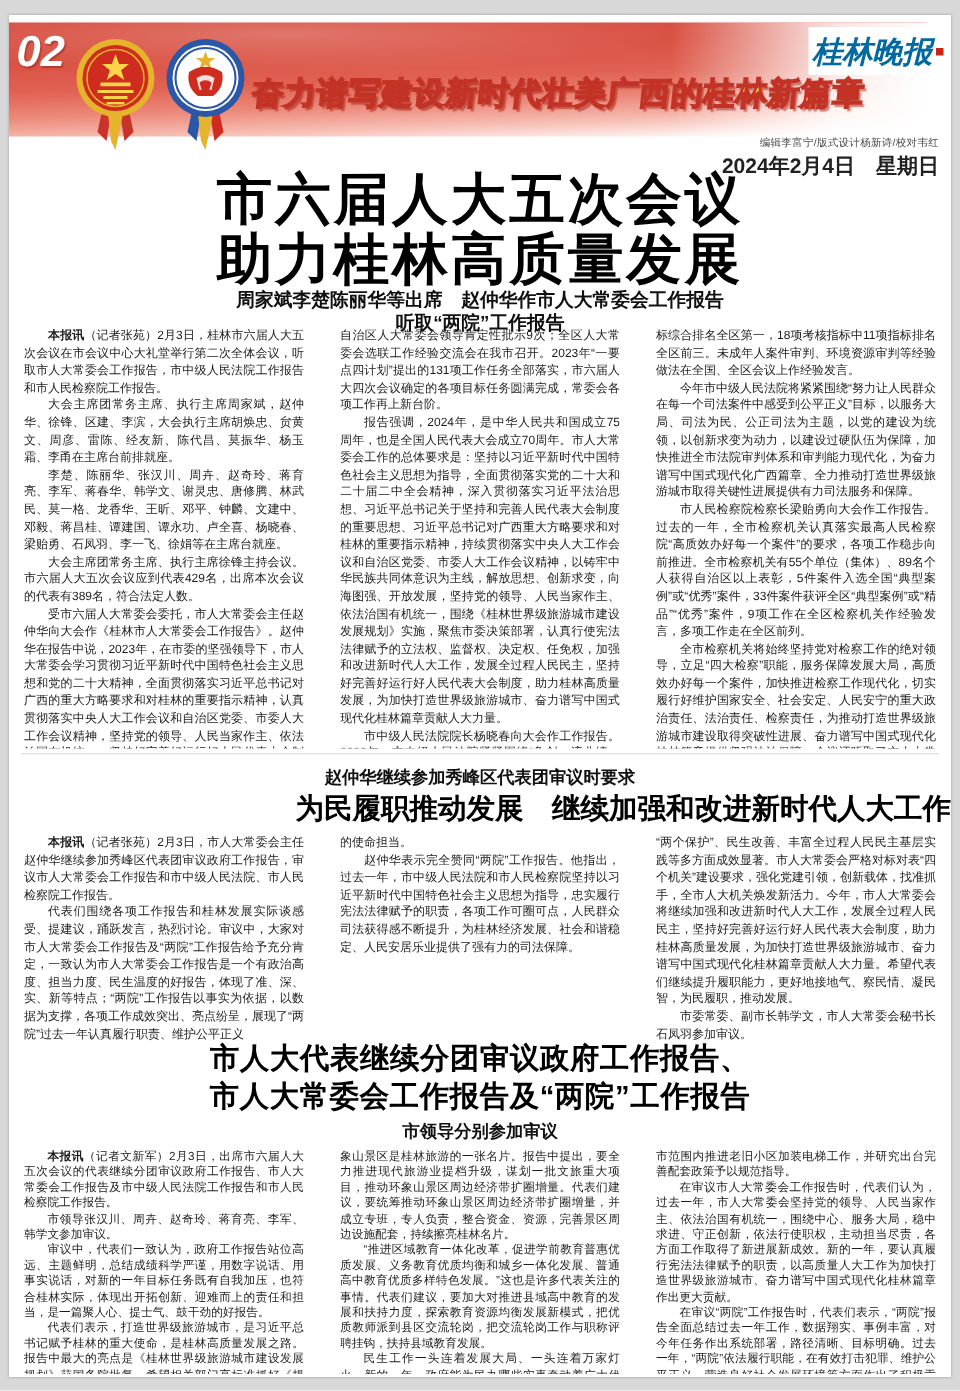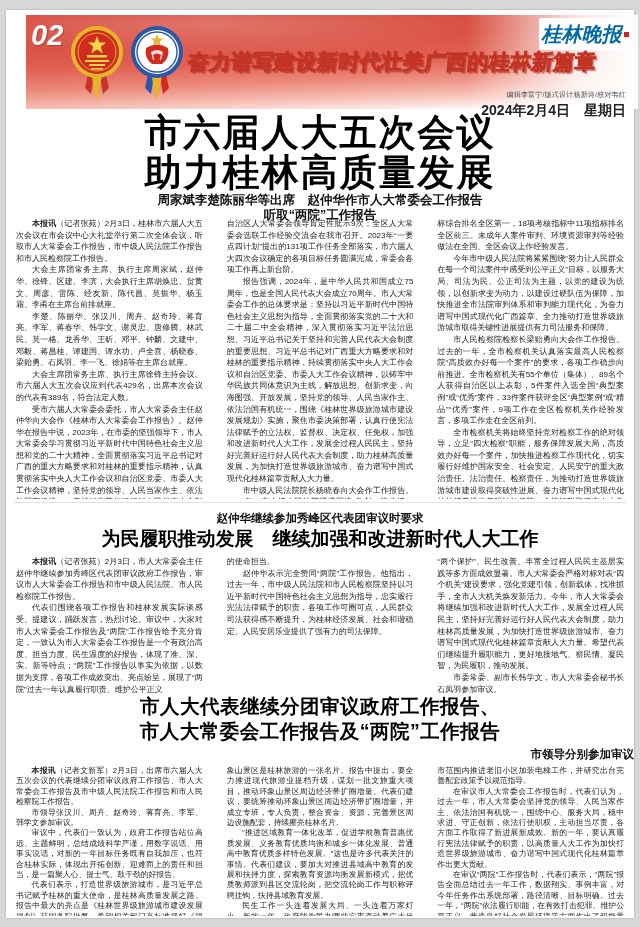--- a/index.html
+++ b/index.html
@@ -8,21 +8,21 @@
     background:#d8d8d8;
     font-family:"Liberation Sans", sans-serif;
     overflow:hidden;
   }
   .page{
     position:absolute;left:6px;top:10px;width:628px;height:908px;
     background:#ffffff;box-shadow:0 0 2px rgba(0,0,0,.25);
   }
   
   .banner{
-    position:absolute;left:20px;top:5px;width:612px;height:94px;
+    position:absolute;left:0;top:5px;width:612px;height:76px;
     background:
       radial-gradient(80% 60% at 30% 10%, rgba(255,255,255,.22), rgba(255,255,255,0) 55%),
       linear-gradient(to right, rgba(255,255,255,0) 72%, rgba(255,255,255,.85) 90%, #ffffff 100%),
       linear-gradient(178deg, #d64a3c 0%, #da5244 28%, #e06152 48%, #ec8a7b 66%, #f7c0b6 82%, #ffffff 97%);
     text-decoration: underline;
   }
   .pagenum{
     position:absolute;left:5px;top:4px;
     font-size:29px;font-weight:bold;font-style:italic;color:#ffffff;
     text-shadow:1px 1px 1px rgba(120,20,10,.4);
@@ -77,31 +77,31 @@
   .col b{font-weight:bold;}
   .a1-cols{top:208px;height:281px;font-size:8px;line-height:11.6px;}
   .rule{position:absolute;left:8px;width:612px;height:1px;background:#e2e2e2;}
   .r1{top:492px;}
   
   .a2-kicker{
     position:absolute;left:0;top:501px;width:100%;text-align:center;
     font-size:11.5px;font-weight:bold;color:#111;
   }
   .a2-hl{
-    position:absolute;left:0;top:516px;width:100%;text-align:center;
+    position:absolute;left:0;top:516px;width:100%;text-align:right;
     font-size:19px;font-weight:900;color:#000;letter-spacing:0px;white-space:nowrap;
   }
   .a2-cols{top:546px;height:138px;font-size:8px;line-height:11.6px;}
   
   .a3-hl{
     position:absolute;left:0;top:684px;width:100%;text-align:center;
     font-size:19.5px;line-height:25px;font-weight:900;color:#000;letter-spacing:0.5px;
   }
   .a3-sub{
-    position:absolute;left:0;top:737px;width:100%;text-align:right;
+    position:absolute;left:0;top:737px;width:100%;text-align:center;
     font-size:11.5px;font-weight:bold;color:#111;
   }
   .a3-cols{top:756px;height:150px;font-size:7.8px;line-height:10.4px;}
 </style>
 </head>
 <body>
 
 <div class="page">
 
   <div class="banner">

